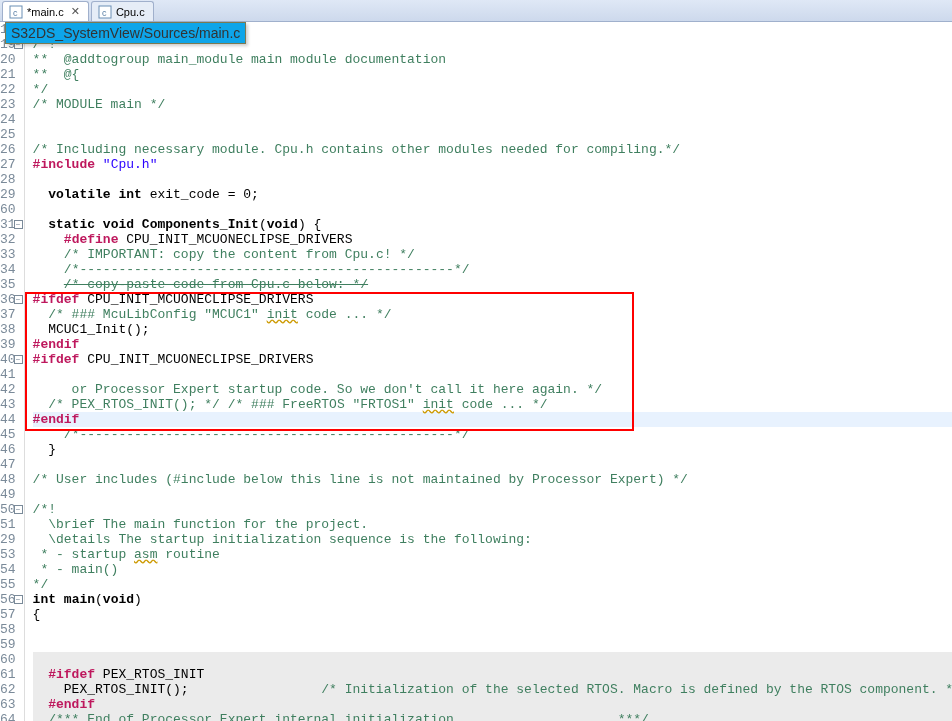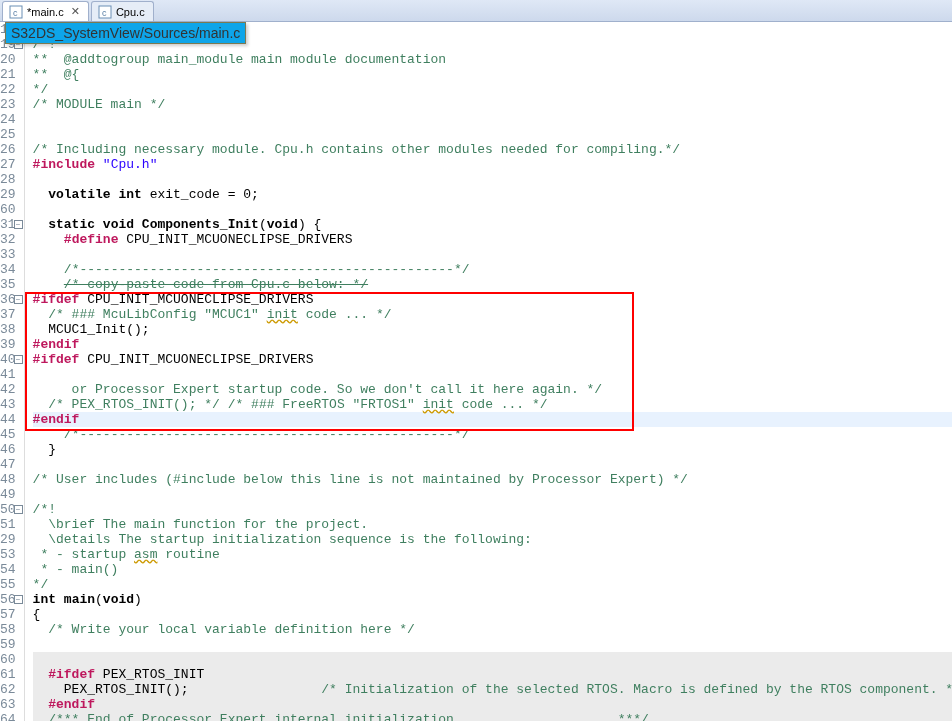--- a/index.html
+++ b/index.html
@@ -195,21 +195,21 @@
       <div class="line"><span class="c-comment">/* MODULE main */</span></div>
       <div class="line"></div>
       <div class="line"></div>
       <div class="line"><span class="c-comment">/* Including necessary module. Cpu.h contains other modules needed for compiling.*/</span></div>
       <div class="line"><span class="c-pp">#include </span><span class="c-string">"Cpu.h"</span></div>
       <div class="line"></div>
       <div class="line"><span class="">  </span><span class="c-keyword">volatile int</span><span class=""> exit_code = 0;</span></div>
       <div class="line"></div>
       <div class="line"><span class="">  </span><span class="c-keyword">static void</span><span class=""> </span><span class="c-func">Components_Init</span><span class="">(</span><span class="c-keyword">void</span><span class="">) {</span></div>
       <div class="line"><span class="">    </span><span class="c-pp">#define</span><span class=""> CPU_INIT_MCUONECLIPSE_DRIVERS</span></div>
-      <div class="line"><span class="">    </span></div>
+      <div class="line"><span class="">    </span><span class="c-comment">/* IMPORTANT: copy the content from Cpu.c! */</span></div>
       <div class="line"><span class="">    </span><span class="c-comment">/*------------------------------------------------*/</span></div>
       <div class="line"><span class="">    </span><span class="c-dash">/* copy-paste code from Cpu.c below: */</span></div>
       <div class="line"><span class="c-pp">#ifdef</span><span class=""> CPU_INIT_MCUONECLIPSE_DRIVERS</span></div>
       <div class="line"><span class="">  </span><span class="c-comment">/* ### McuLibConfig "MCUC1" </span><span class="c-comment" style="text-decoration: underline wavy rgb(204, 153, 0);">init</span><span class="c-comment"> code ... */</span></div>
       <div class="line"><span class="">  MCUC1_Init();</span></div>
       <div class="line"><span class="c-pp">#endif</span></div>
       <div class="line"><span class="c-pp">#ifdef</span><span class=""> CPU_INIT_MCUONECLIPSE_DRIVERS</span></div>
       <div class="line"><span class="">  </span></div>
       <div class="line"><span class="c-comment">     or Processor Expert startup code. So we don't call it here again. */</span></div>
       <div class="line"><span class="">  </span><span class="c-comment">/* PEX_RTOS_INIT(); */</span><span class=""> </span><span class="c-comment">/* ### FreeRTOS "FRTOS1" </span><span class="c-comment" style="text-decoration: underline wavy rgb(204, 153, 0);">init</span><span class="c-comment"> code ... */</span></div>
@@ -220,21 +220,21 @@
       <div class="line"><span class="c-comment">/* User includes (#include below this line is not maintained by Processor Expert) */</span></div>
       <div class="line"></div>
       <div class="line"><span class="c-comment">/*!</span></div>
       <div class="line"><span class="c-comment">  \brief The main function for the project.</span></div>
       <div class="line"><span class="c-comment">  \details The startup initialization sequence is the following:</span></div>
       <div class="line"><span class="c-comment"> * - startup </span><span class="c-comment" style="text-decoration: underline wavy rgb(204, 153, 0);">asm</span><span class="c-comment"> routine</span></div>
       <div class="line"><span class="c-comment"> * - main()</span></div>
       <div class="line"><span class="c-comment">*/</span></div>
       <div class="line"><span class="c-keyword">int</span><span class=""> </span><span class="c-func">main</span><span class="">(</span><span class="c-keyword">void</span><span class="">)</span></div>
       <div class="line"><span class="">{</span></div>
-      <div class="line"><span class="">  </span><span class="c-comment">/* Write your local variable definition here */</span></div>
+      <div class="line"><span class="">  </span></div>
       <div class="line"></div>
       <div class="line gray-bg"><span class="">  </span></div>
       <div class="line gray-bg"><span class="">  </span><span class="c-pp">#ifdef</span><span class=""> PEX_RTOS_INIT</span></div>
       <div class="line gray-bg"><span class="">    PEX_RTOS_INIT();                 </span><span class="c-comment">/* Initialization of the selected RTOS. Macro is defined by the RTOS component. */</span></div>
       <div class="line gray-bg"><span class="">  </span><span class="c-pp">#endif</span></div>
       <div class="line gray-bg"><span class="">  </span><span class="c-comment">/*** End of Processor Expert internal initialization.                    ***/</span></div>
     </div>
 </div>
 
 </body></html>

